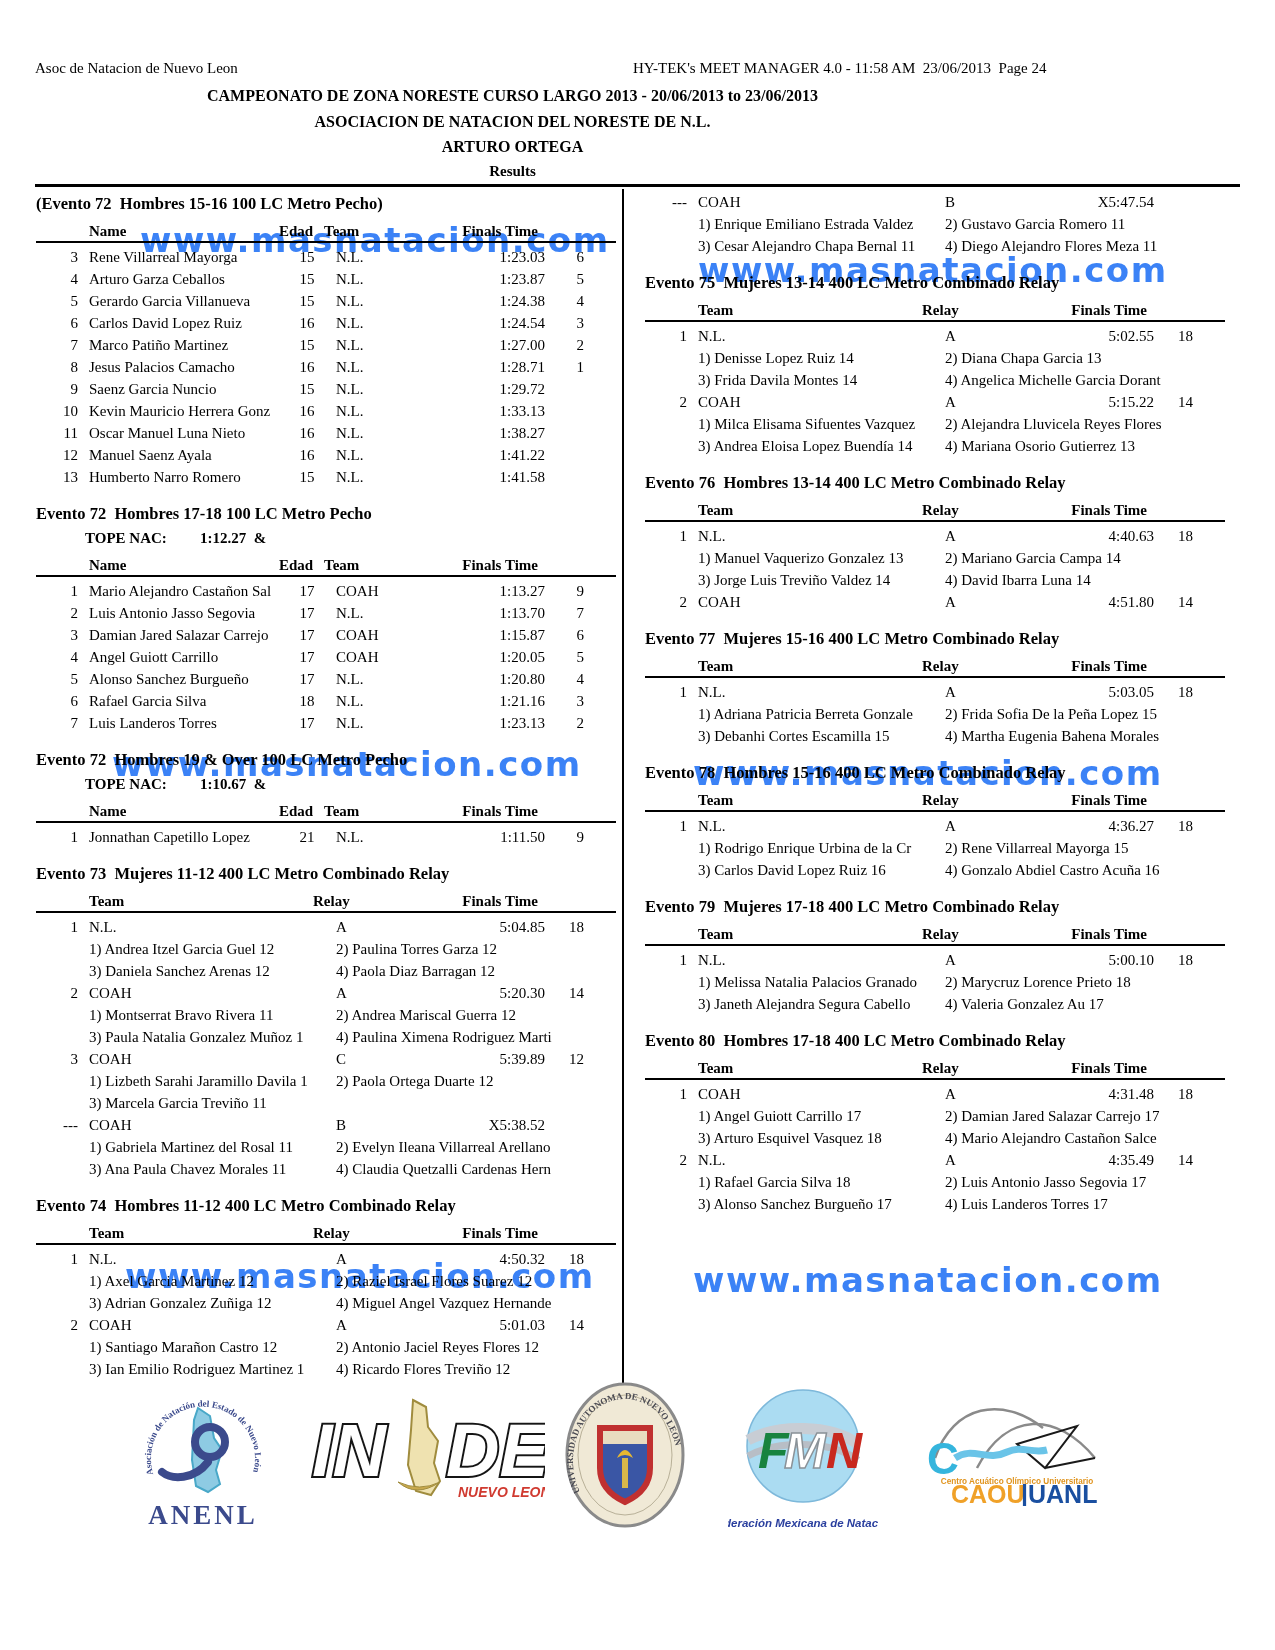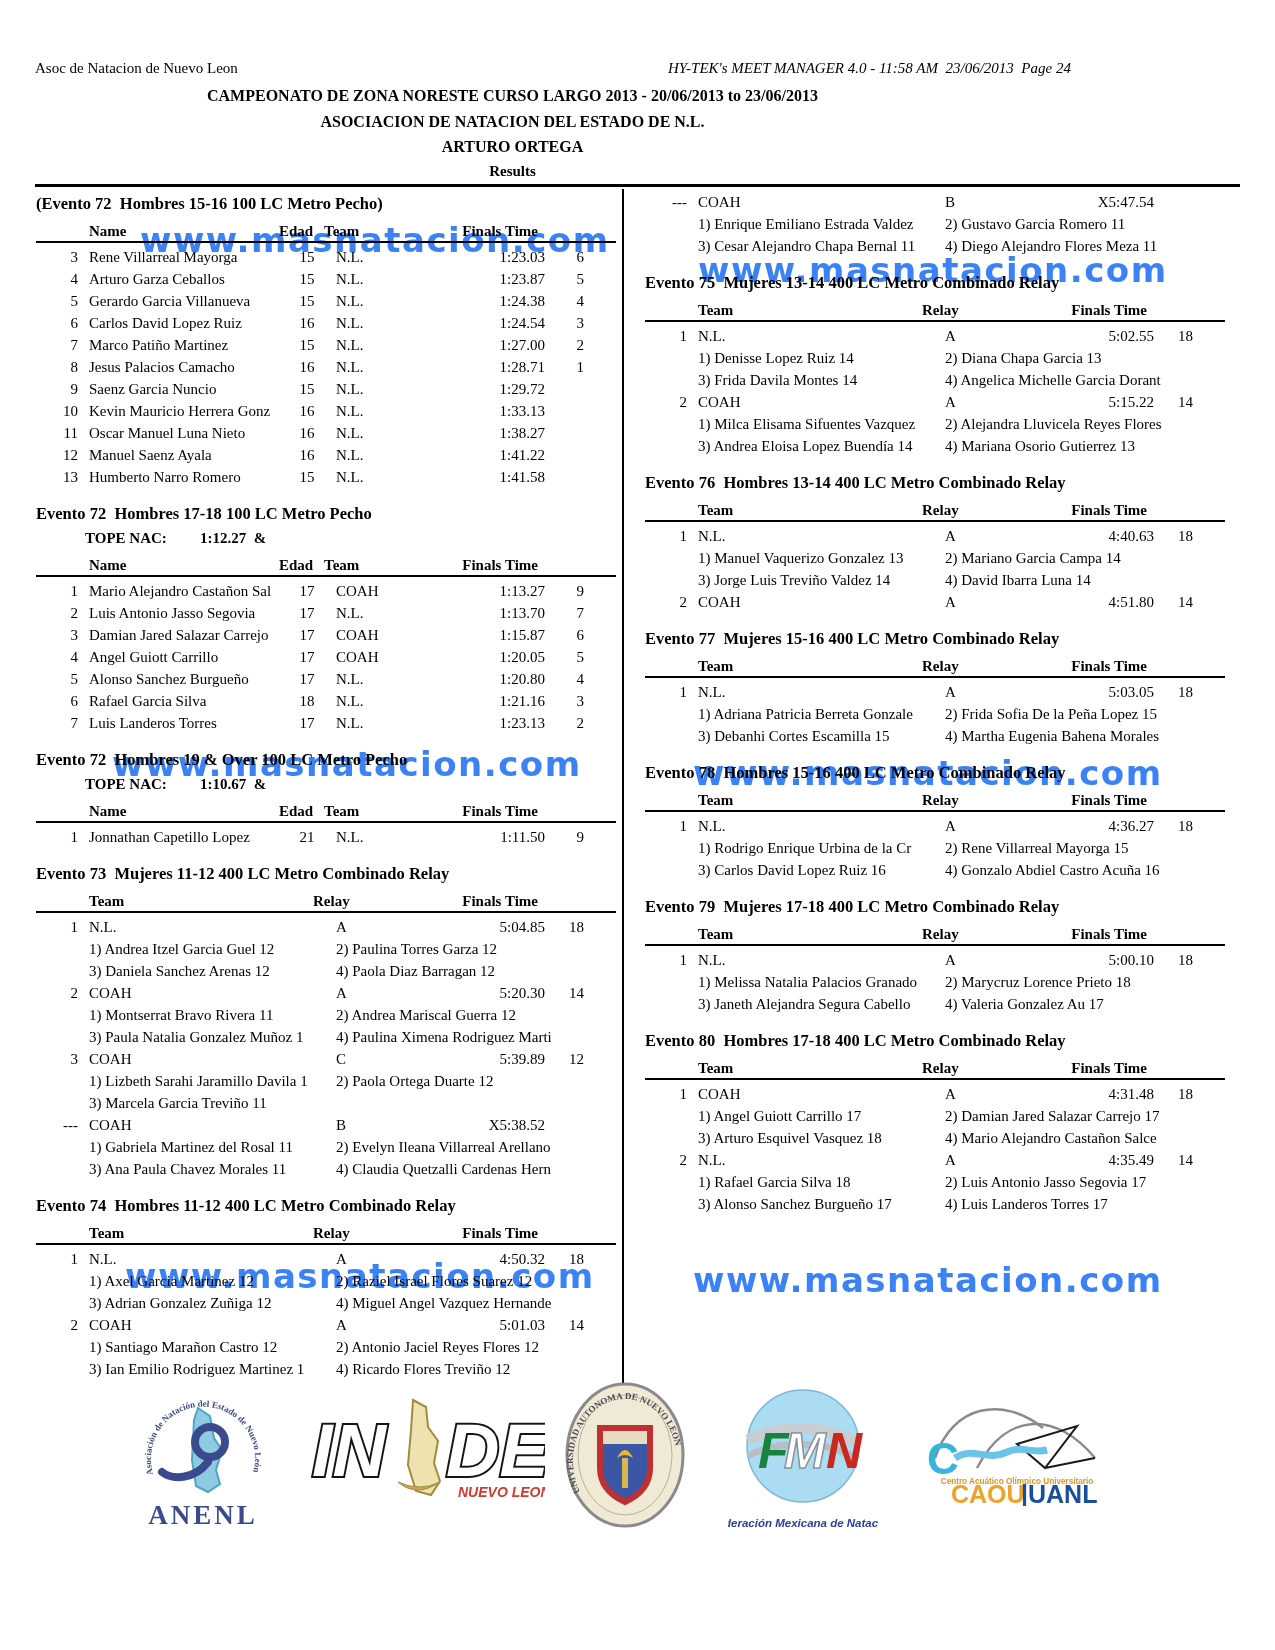--- a/index.html
+++ b/index.html
@@ -1,21 +1,21 @@
 <!DOCTYPE html>
 <html><head>
 <meta charset="utf-8">
 <style>
   html,body{margin:0;padding:0;background:#ffffff;}
   body{width:1275px;height:1650px;position:relative;overflow:hidden;
        font-family:"Liberation Serif",serif;color:#000;}
   .abs{position:absolute;}
   
   .hdr-left{left:35px;top:60px;font-size:15px;}
-  .hdr-right{left:668px;top:60px;font-size:15px;white-space:pre;font-style:italic;}
+  .hdr-right{left:633px;top:60px;font-size:15px;white-space:pre;}
   .center-line{left:0;width:1025px;text-align:center;font-weight:bold;}
   .t1{top:87px;font-size:16px;}
   .t2{top:113px;font-size:16px;}
   .t3{top:138px;font-size:16px;}
   .results{top:163px;font-size:15px;}
   .rule{left:35px;top:184px;width:1205px;height:3px;background:#000;}
   .vdiv{left:622px;top:189px;width:2px;height:1266px;background:#000;}
   
   .wm{position:absolute;color:#3b82f6;font-family:"DejaVu Sans",sans-serif;
       font-weight:bold;font-size:34px;letter-spacing:1.5px;z-index:0;}
@@ -53,21 +53,21 @@
   .sw2{left:300px;text-align:right;}
   
   .logo{position:absolute;z-index:1;}
 </style>
 </head>
 <body>
 
 <div class="abs hdr-left">Asoc de Natacion de Nuevo Leon</div>
 <div class="abs hdr-right">HY-TEK's MEET MANAGER 4.0 - 11:58 AM  23/06/2013  Page 24</div>
 <div class="abs center-line t1">CAMPEONATO DE ZONA NORESTE CURSO LARGO 2013 - 20/06/2013 to 23/06/2013</div>
-<div class="abs center-line t2">ASOCIACION DE NATACION DEL ESTADO DE N.L.</div>
+<div class="abs center-line t2">ASOCIACION DE NATACION DEL NORESTE DE N.L.</div>
 <div class="abs center-line t3">ARTURO ORTEGA</div>
 <div class="abs center-line results">Results</div>
 <div class="abs rule"></div>
 <div class="abs vdiv"></div>
 
 <div class="wm" style="left:140px;top:220px;">www.masnatacion.com</div>
 <div class="wm" style="left:112px;top:744px;">www.masnatacion.com</div>
 <div class="wm" style="left:125px;top:1256px;">www.masnatacion.com</div>
 <div class="wm" style="left:698px;top:250px;">www.masnatacion.com</div>
 <div class="wm" style="left:693px;top:753px;">www.masnatacion.com</div>

